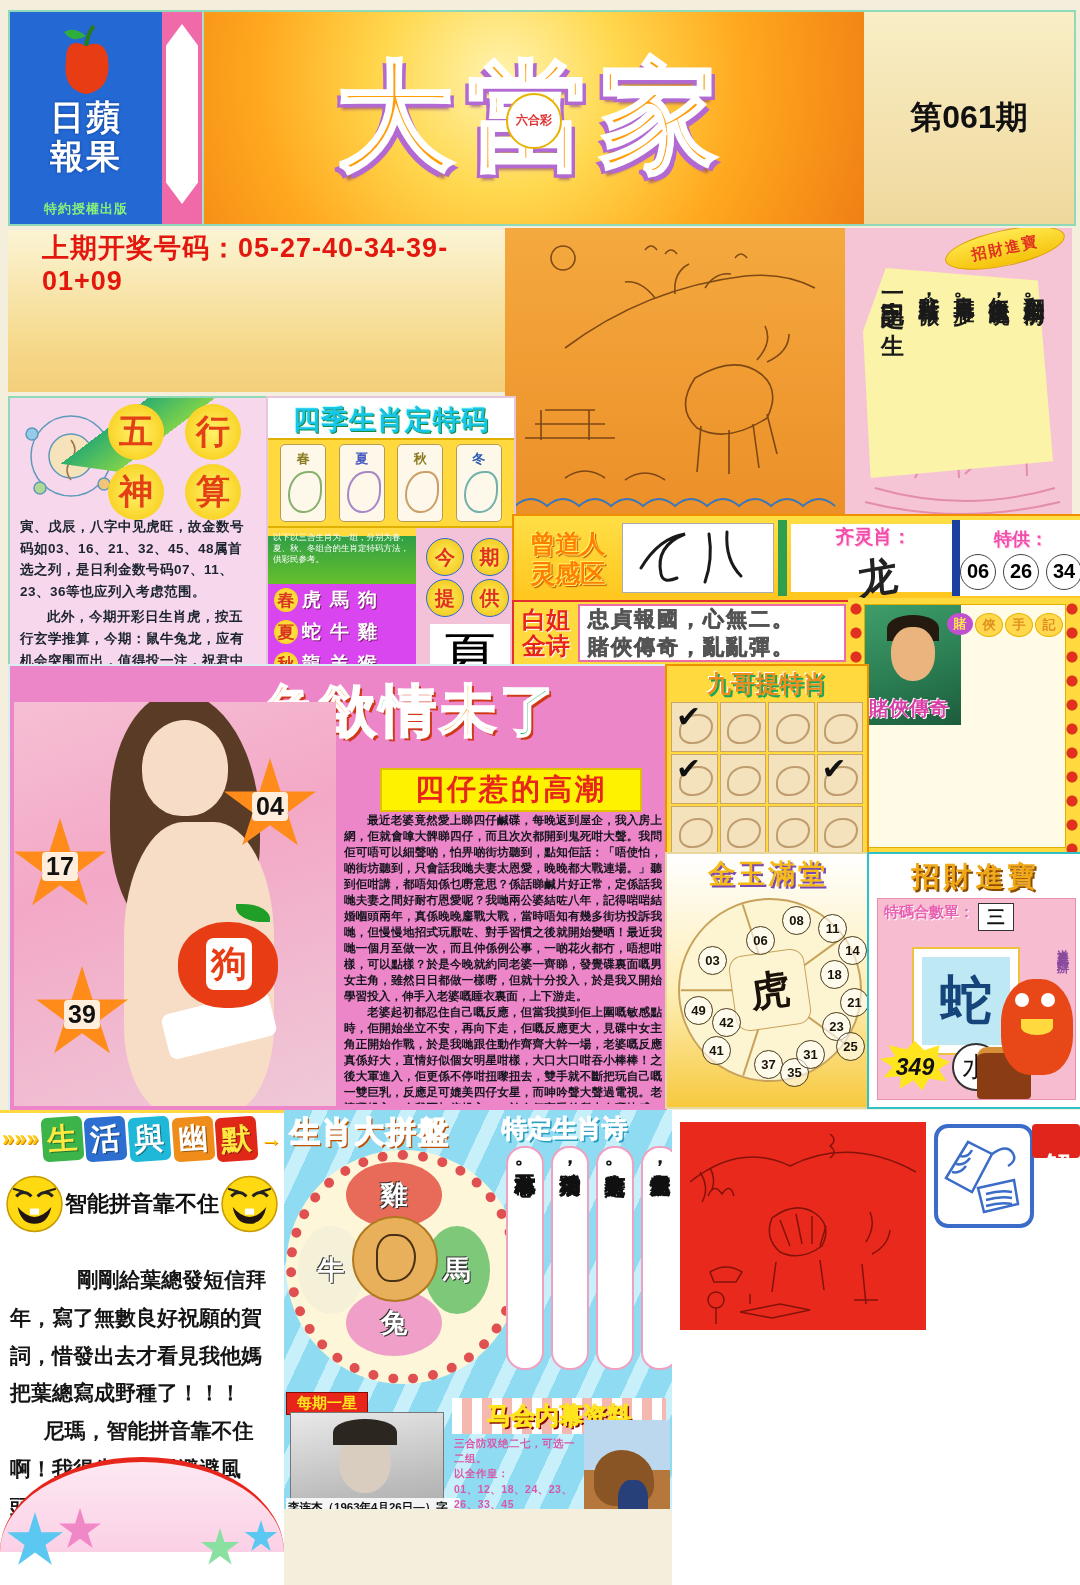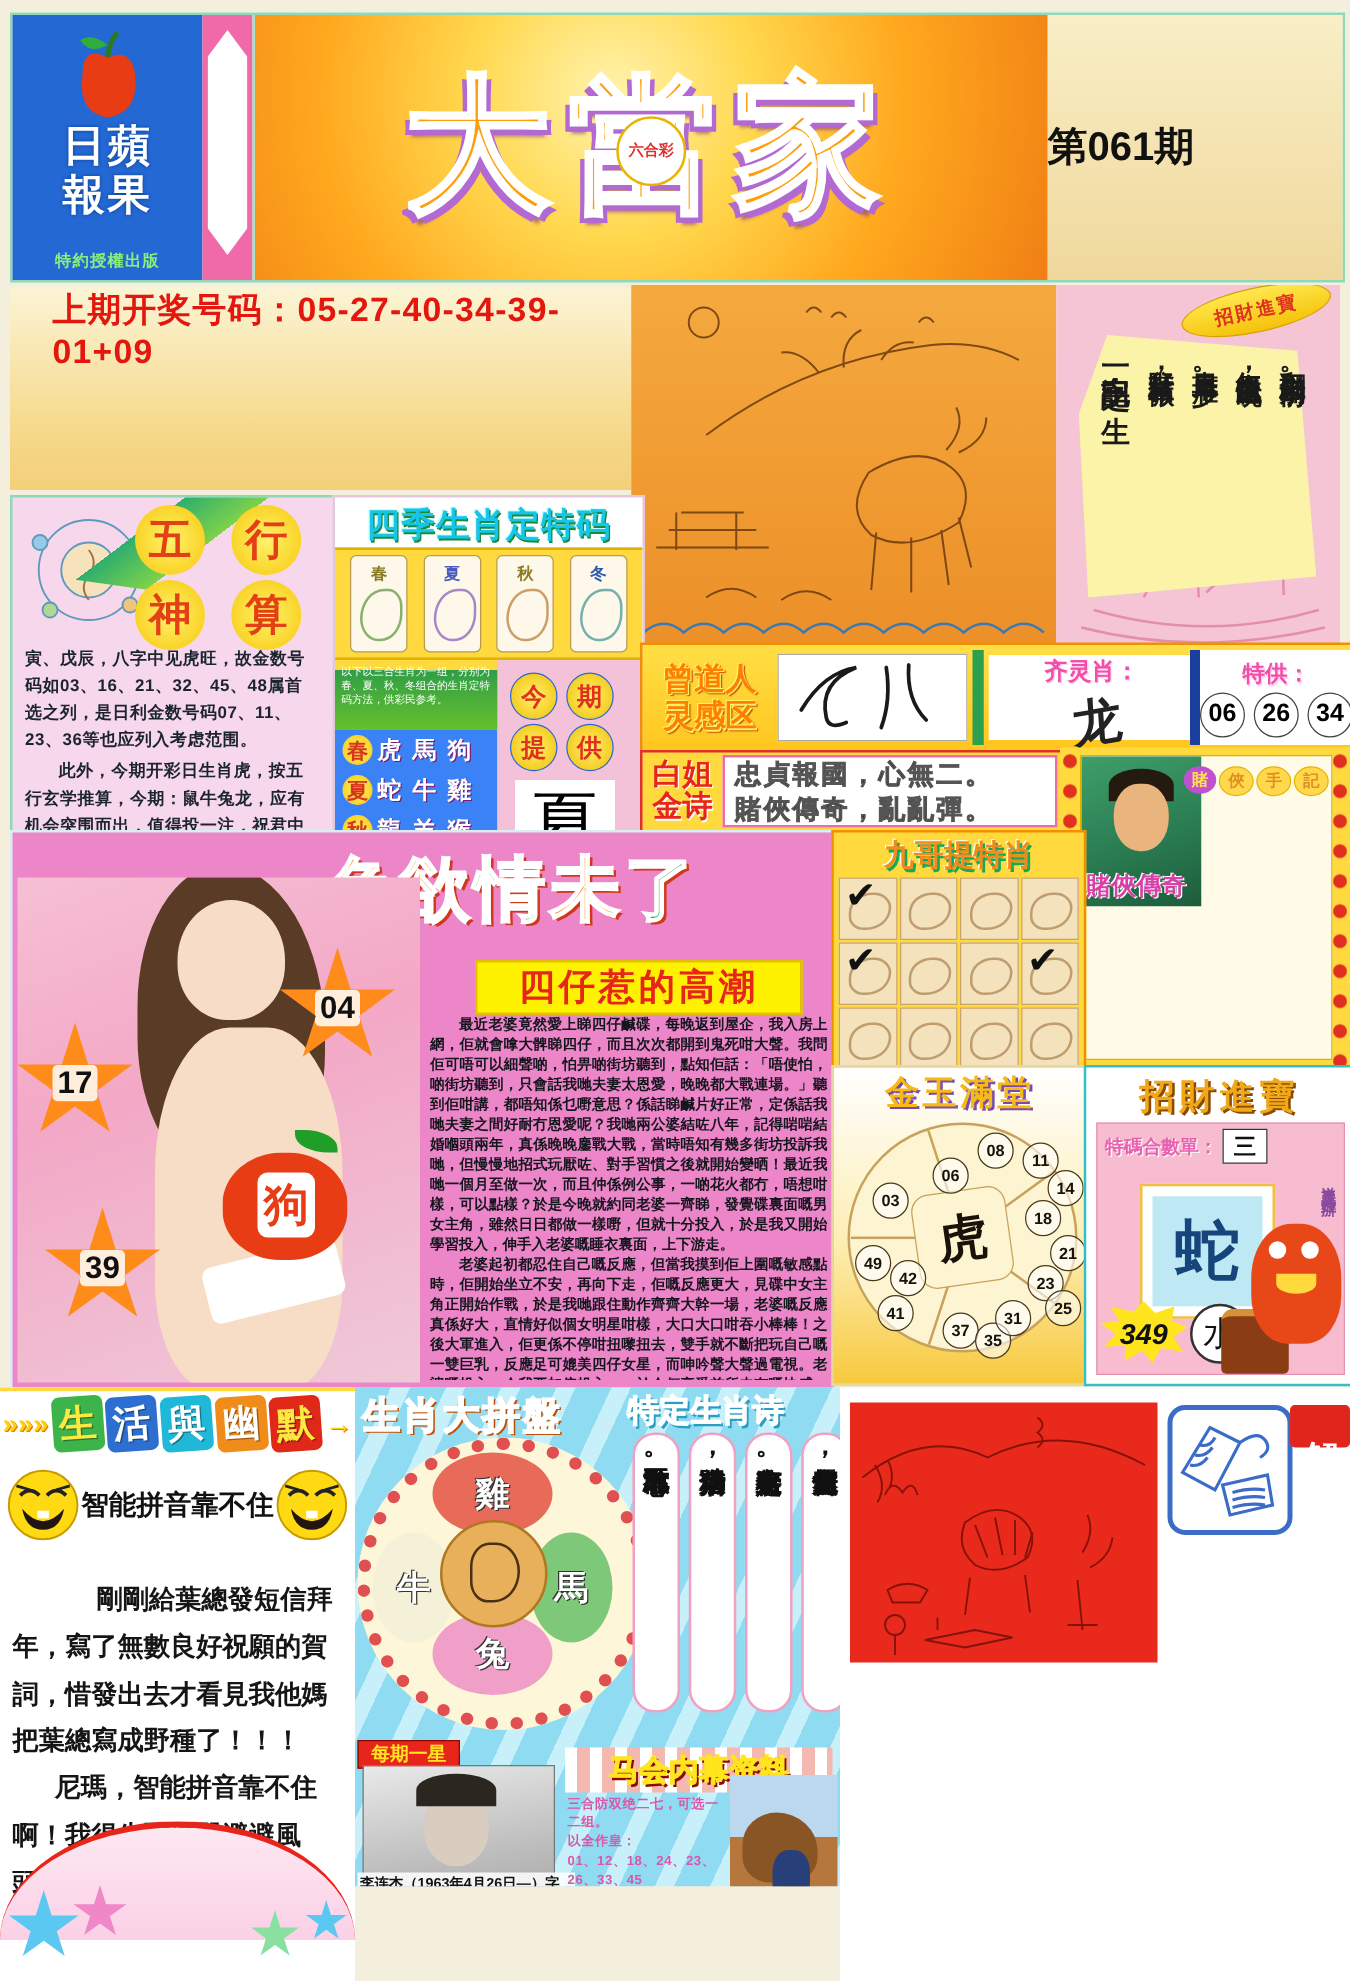--- a/index.html
+++ b/index.html
@@ -16,21 +16,21 @@
   .octagon{position:absolute;left:4px;top:12px;width:32px;height:180px;background:#fff;
            clip-path:polygon(50% 0,100% 12%,100% 88%,50% 100%,0 88%,0 12%);}
   .titlezone{flex:1;background:radial-gradient(circle at 45% 30%,#fff3ae 0%,#ffd84e 30%,#ffa81e 62%,#f07f14 100%);
              display:flex;align-items:center;justify-content:center;position:relative;border-left:2px solid #a8e0c8;}
   .bigtitle{font-size:118px;font-weight:900;letter-spacing:14px;color:#ff9d0a;
             -webkit-text-stroke:3px #ffffff;
             text-shadow:-5px 5px 0 #b269d2,5px 5px 0 #b269d2,0 7px 3px rgba(110,40,140,.55);}
   .titlebadge{position:absolute;left:50%;top:38%;transform:translateX(-50%);width:52px;height:52px;border-radius:50%;
               background:#fff;border:2px solid #e8b400;color:#e03030;font-size:12px;font-weight:700;
               display:flex;align-items:center;justify-content:center;}
-  .issuezone{width:236px;background:linear-gradient(180deg,#f9eec6,#efd89c);display:flex;align-items:center;}
+  .issuezone{width:210px;background:linear-gradient(180deg,#f9eec6,#efd89c);display:flex;align-items:center;justify-content:center;}
   .issue{font-size:32px;font-weight:900;color:#111;}
   
   .announce{left:8px;top:230px;width:497px;height:162px;background:linear-gradient(180deg,#fbf4d4 0%,#f6d98b 70%,#f3cf7a 100%);
             display:flex;align-items:flex-start;}
   .announce span{font-size:27px;font-weight:900;color:#e3170d;margin-left:34px;letter-spacing:1px;}
   
   .deer{left:505px;top:228px;width:340px;height:292px;background:linear-gradient(180deg,#f4a93e,#ec8f28);}
   
   .poem{left:845px;top:228px;width:227px;height:292px;background:#f5c5d6;overflow:hidden;}
   .poem-note{position:absolute;left:18px;top:40px;width:190px;height:210px;background:#fbf3a8;
@@ -52,21 +52,21 @@
   .wx-body p+p{text-indent:2em;}
   
   .siji{left:266px;top:396px;width:246px;height:292px;background:#fff;border:2px solid #e6c5dd;overflow:hidden;}
   .sj-title{font-size:27px;font-weight:900;color:#16c5e8;text-shadow:1px 1px 0 #1a8a3a,-1px -1px 0 #bff;letter-spacing:1px;text-align:center;margin-top:4px;}
   .tiles{display:flex;justify-content:space-around;padding:4px 6px;background:#ffd93e;border-top:2px solid #e0b000;border-bottom:2px solid #e0b000;}
   .tile{width:44px;height:76px;background:#fdf8ea;border:1px solid #b89b50;border-radius:5px;position:relative;}
   .tile i{position:absolute;left:50%;top:5px;transform:translateX(-50%);font-style:normal;font-size:13px;font-weight:700;}
   .tile em{position:absolute;left:7px;top:26px;width:30px;height:38px;border:2px solid currentColor;opacity:.65;
            border-radius:60% 35% 55% 45%;}
   .sj-low{display:flex;height:176px;}
-  .sj-left{width:130px;background:#3b82f6;position:relative;}
+  .sj-left{width:148px;background:#d946ef;position:relative;}
   .sj-note{background:linear-gradient(180deg,#ffd93e 0 14%,#2f9e46 14%,#66c02c);color:#fff;font-size:8.5px;line-height:1.3;padding:4px 5px;height:48px;overflow:hidden;}
   .sj-row{display:flex;align-items:center;gap:4px;padding:3px 6px;}
   .sj-row b{width:24px;height:24px;border-radius:50%;background:radial-gradient(#fff26a,#f7c70c);color:#d8351c;font-size:17px;font-weight:900;display:flex;align-items:center;justify-content:center;}
   .sj-row span{color:#fff;font-weight:900;font-size:19px;letter-spacing:9px;text-shadow:1px 1px 0 #7a1a70;}
   .sj-right{flex:1;background:#f3c2d8;position:relative;}
   .tiqi{position:absolute;left:10px;top:10px;width:86px;display:grid;grid-template-columns:1fr 1fr;gap:3px;}
   .tiqi b{width:36px;height:36px;border-radius:50%;background:radial-gradient(#fff26a,#f2bd08);color:#e03020;font-size:20px;font-weight:900;display:flex;align-items:center;justify-content:center;border:1px solid #2a6ad0;}
   .xia{position:absolute;left:14px;top:96px;width:80px;height:72px;background:#fff;display:flex;align-items:center;justify-content:center;font-size:56px;color:#000;}
   
   .zeng{left:512px;top:514px;width:568px;height:84px;background:linear-gradient(180deg,#ffdf46,#ffc61e);border:2px solid #f09000;display:flex;align-items:center;}
@@ -136,21 +136,21 @@
   .jy-title{text-align:center;font-size:27px;font-weight:900;color:#f5b918;text-shadow:2px 2px 0 #7a4ab0,-1px -1px 0 #fff;letter-spacing:3px;margin-top:2px;}
   .wheel{position:absolute;left:11px;top:44px;width:180px;height:180px;border-radius:50%;background:#fdf4d2;border:2px solid #c8a25a;}
   .wheel .spoke{position:absolute;left:50%;top:50%;width:1.5px;height:90px;background:#c8a25a;transform-origin:top center;}
   .wheel .hub{position:absolute;left:50%;top:50%;transform:translate(-50%,-50%);width:74px;height:74px;border-radius:14px;border:1.5px solid #c8a25a;background:#fdf4d2;display:flex;align-items:center;justify-content:center;font-size:40px;font-weight:900;color:#1a1208;transform:translate(-50%,-50%) rotate(-8deg);}
   .num{position:absolute;width:27px;height:27px;border-radius:50%;border:1.5px solid #4a3a18;background:rgba(255,255,255,.6);
        display:flex;align-items:center;justify-content:center;font-size:13px;font-weight:900;color:#181208;}
   
   .zhaocai{left:867px;top:852px;width:213px;height:253px;background:#fff;border:2px solid #30c0c8;overflow:hidden;}
   .zc-title{text-align:center;font-size:28px;font-weight:900;color:#f0a818;text-shadow:2px 2px 0 #8a4a00,-1px -1px 0 #fff;letter-spacing:4px;margin-top:4px;}
   .zc-pink{position:absolute;left:8px;top:44px;width:197px;height:200px;background:#f7bcd0;border:1px solid #e890b0;}
-  .zc-row{display:flex;align-items:center;gap:4px;padding:4px 6px;}
+  .zc-row{display:flex;gap:4px;padding:4px 6px;}
   .zc-row .lbl{font-size:15px;font-weight:900;color:#e860b0;text-shadow:1px 1px 0 #fff;}
   .zc-row .box{width:34px;height:26px;background:#fff;border:1px solid #333;display:flex;align-items:center;justify-content:center;font-size:18px;font-weight:900;color:#111;}
   .zc-side{position:absolute;right:4px;top:40px;writing-mode:vertical-rl;font-size:12px;font-weight:700;color:#8a4a9e;letter-spacing:2px;}
   .zc-snakebox{position:absolute;left:34px;top:48px;width:104px;height:104px;background:#fff;border:2px solid #f0c040;display:flex;align-items:center;justify-content:center;}
   .zc-snakein{width:88px;height:88px;background:#bfe8f5;display:flex;align-items:center;justify-content:center;font-size:52px;font-weight:900;color:#15457a;}
   .zc-burst{position:absolute;left:2px;bottom:6px;width:70px;height:52px;background:#ffe51e;
             clip-path:polygon(50% 0,63% 18%,85% 8%,82% 30%,100% 40%,84% 55%,95% 78%,70% 72%,60% 95%,48% 76%,28% 92%,30% 68%,5% 70%,18% 50%,0 34%,22% 30%,12% 8%,38% 16%);
             display:flex;align-items:center;justify-content:center;font-size:23px;font-weight:900;color:#111;font-style:italic;}
   .zc-water{position:absolute;left:74px;bottom:8px;width:44px;height:44px;border-radius:50%;background:#fff;border:2px solid #333;display:flex;align-items:center;justify-content:center;font-size:27px;color:#111;}
   .zc-drum{position:absolute;right:44px;bottom:0;width:54px;height:46px;background:#8a3c14;border-radius:10px 10px 4px 4px;border-top:6px solid #d89038;}

